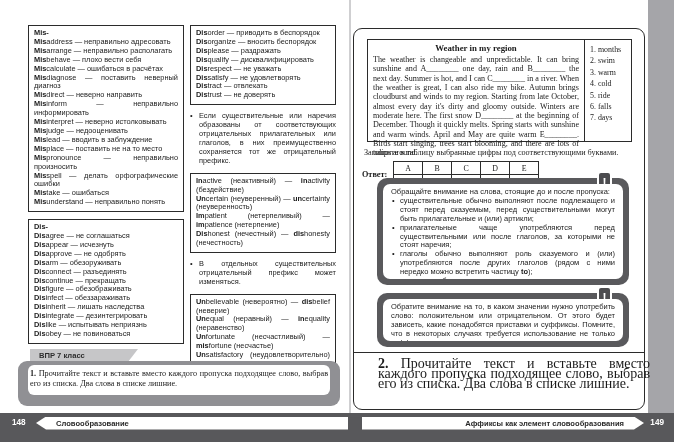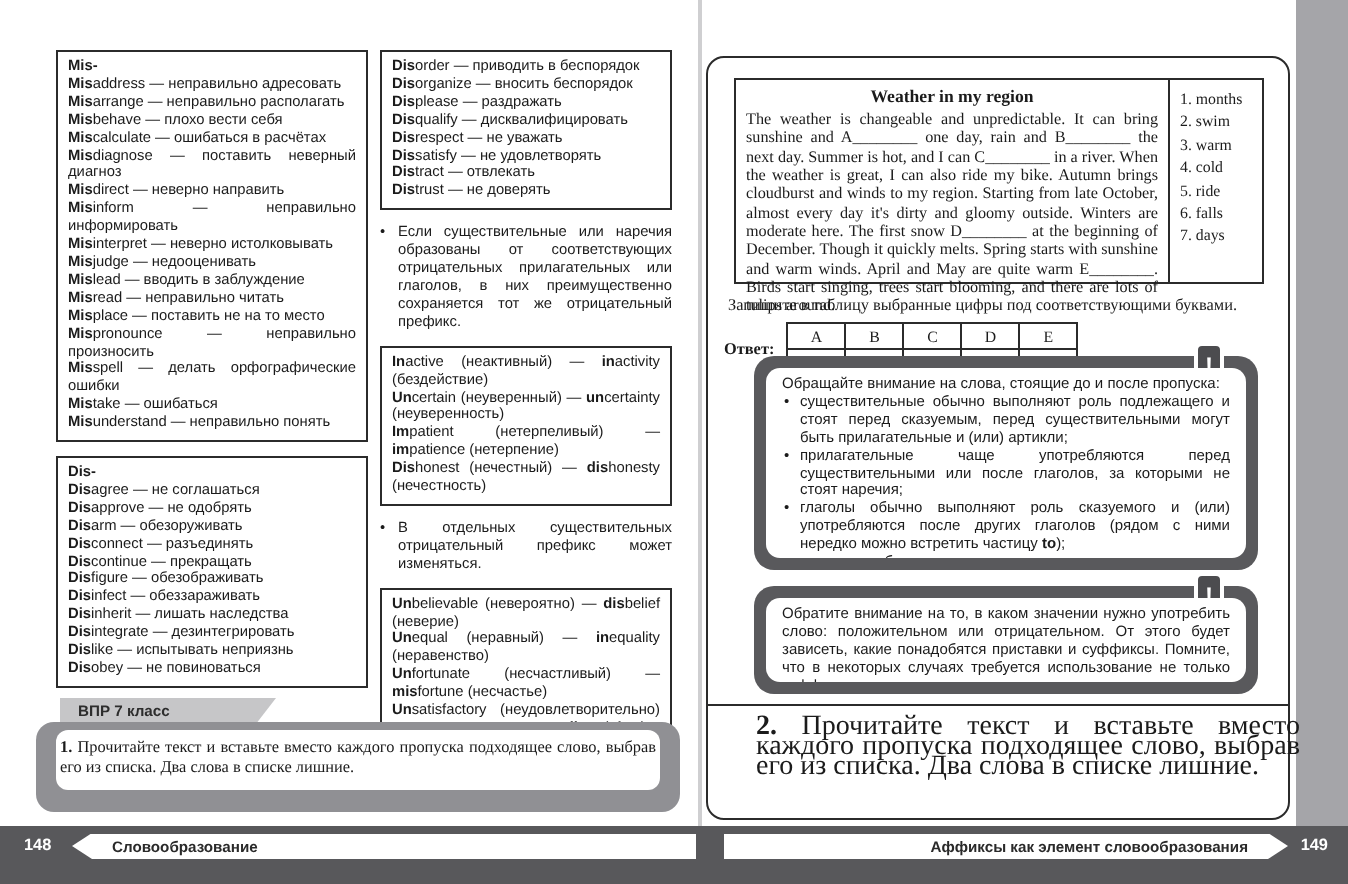--- a/index.html
+++ b/index.html
@@ -91,33 +91,33 @@
       <div class="wl-item"><b>Mis</b>address — неправильно адресовать</div>
           <div class="wl-item"><b>Mis</b>arrange — неправильно располагать</div>
           <div class="wl-item"><b>Mis</b>behave — плохо вести себя</div>
           <div class="wl-item"><b>Mis</b>calculate — ошибаться в расчётах</div>
           <div class="wl-item"><b>Mis</b>diagnose — поставить неверный диагноз</div>
           <div class="wl-item"><b>Mis</b>direct — неверно направить</div>
           <div class="wl-item"><b>Mis</b>inform — неправильно информировать</div>
           <div class="wl-item"><b>Mis</b>interpret — неверно истолковывать</div>
           <div class="wl-item"><b>Mis</b>judge — недооценивать</div>
           <div class="wl-item"><b>Mis</b>lead — вводить в заблуждение</div>
-          <div class="wl-item"><b>Mis</b>read — неправильно читать</div>
           <div class="wl-item"><b>Mis</b>place — поставить не на то место</div>
           <div class="wl-item"><b>Mis</b>pronounce — неправильно произносить</div>
           <div class="wl-item"><b>Mis</b>spell — делать орфографические ошибки</div>
           <div class="wl-item"><b>Mis</b>take — ошибаться</div>
           <div class="wl-item"><b>Mis</b>understand — неправильно понять</div>
         </div>
     </div>
     <div class="wbox wl">
       <div class="wl-title">Dis-</div>
       <div>
 
       <div class="wl-item"><b>Dis</b>agree — не соглашаться</div>
+          <div class="wl-item"><b>Dis</b>appear — исчезнуть</div>
           <div class="wl-item"><b>Dis</b>approve — не одобрять</div>
           <div class="wl-item"><b>Dis</b>arm — обезоруживать</div>
           <div class="wl-item"><b>Dis</b>connect — разъединять</div>
           <div class="wl-item"><b>Dis</b>continue — прекращать</div>
           <div class="wl-item"><b>Dis</b>figure — обезображивать</div>
           <div class="wl-item"><b>Dis</b>infect — обеззараживать</div>
           <div class="wl-item"><b>Dis</b>inherit — лишать наследства</div>
           <div class="wl-item"><b>Dis</b>integrate — дезинтегрировать</div>
           <div class="wl-item"><b>Dis</b>like — испытывать неприязнь</div>
           <div class="wl-item"><b>Dis</b>obey — не повиноваться</div>
@@ -215,21 +215,21 @@
       </table>
     </div>
   </div>
 
   <div class="darkbox" id="notebox1">
     <div class="excl">!</div>
     <div class="inner">
       <div>Обращайте внимание на слова, стоящие до и после пропуска:</div>
       <div>
 
-      <div class="nb-bullet"><span class="mk">•</span><span>существительные обычно выполняют роль подлежащего и стоят перед сказуемым, перед существительными могут быть прилагательные и (или) артикли;</span></div>
+      <div class="nb-bullet"><span class="mk">•</span><span>существительные обычно выполняют после подлежащего и стоят перед сказуемым, перед существительными могут быть прилагательные и (или) артикли;</span></div>
           <div class="nb-bullet"><span class="mk">•</span><span>прилагательные чаще употребляются перед существительными или после глаголов, за которыми не стоят наречия;</span></div>
           <div class="nb-bullet"><span class="mk">•</span><span>глаголы обычно выполняют роль сказуемого и (или) употребляются после других глаголов (рядом с ними нередко можно встретить частицу <b>to</b>);</span></div>
           <div class="nb-bullet"><span class="mk">•</span><span>наречия обычно стоят после глаголов или перед прилагательными (для усиления).</span></div>
         </div>
     </div>
   </div>
 
   <div class="darkbox" id="notebox2">
     <div class="excl">!</div>
     <div class="inner">Обратите внимание на то, в каком значении нужно употребить слово: положительном или отрицательном. От этого будет зависеть, какие понадобятся приставки и суффиксы. Помните, что в некоторых случаях требуется использование не только суффикса или приставки, но и их сочетания.</div>

